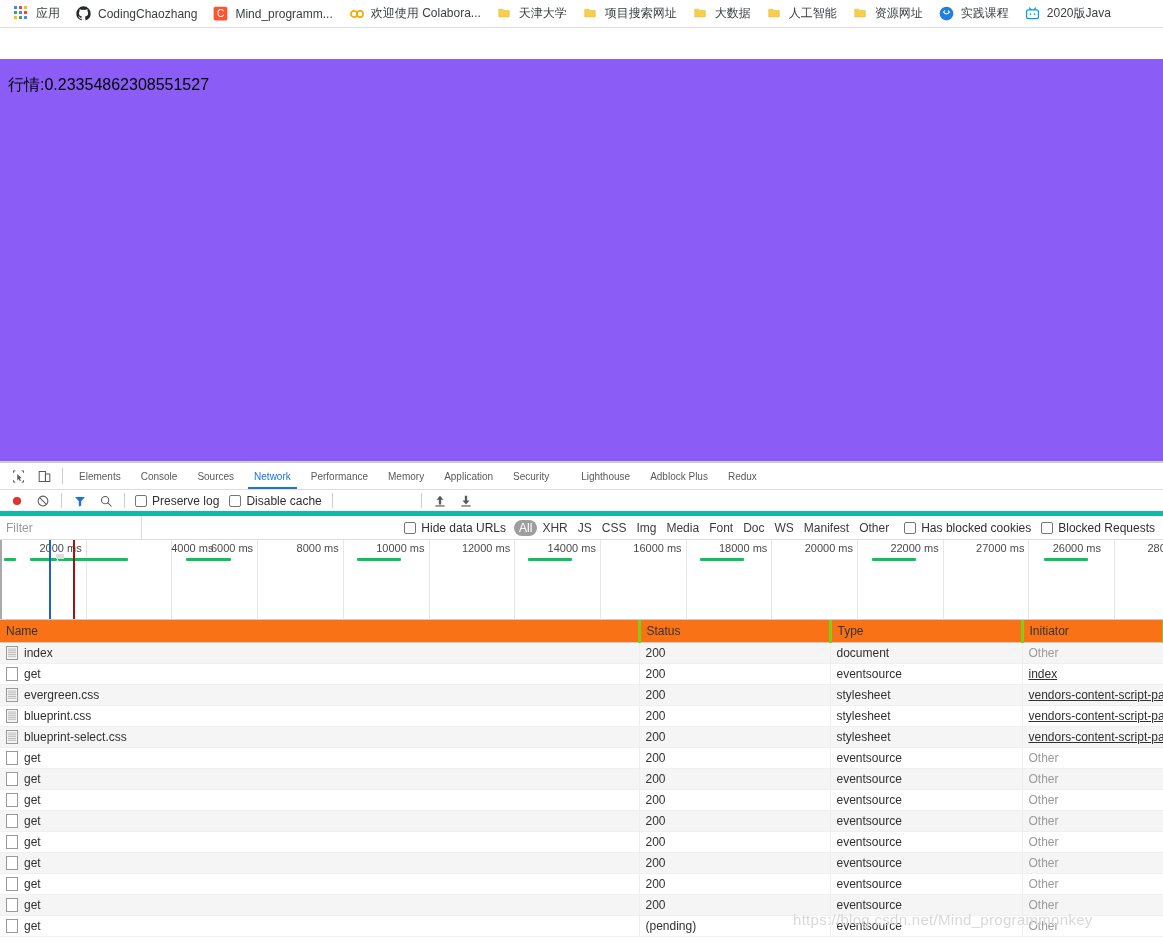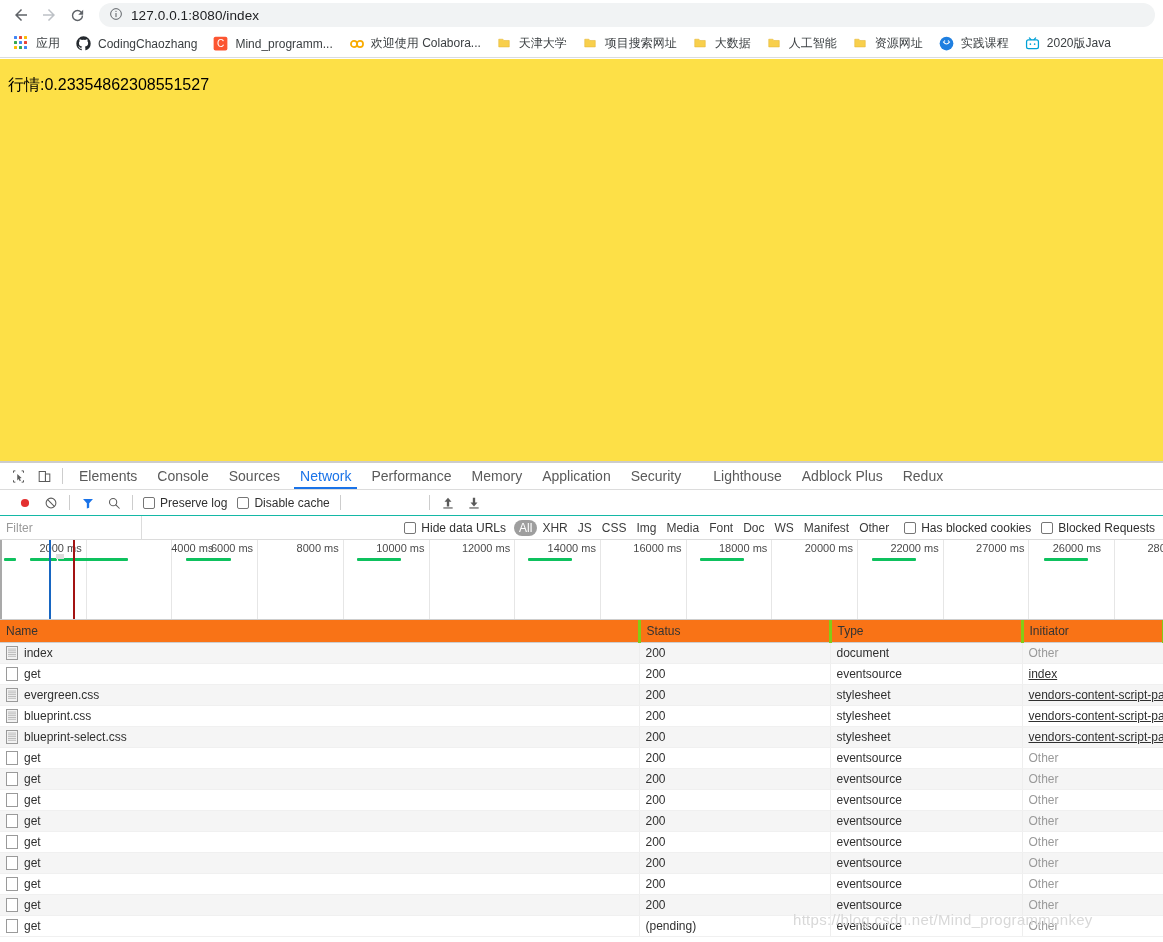--- a/index.html
+++ b/index.html
@@ -44,21 +44,21 @@
   }
   .bm .label { font-size: 12px; color: #3c4043; }
   .bm-icon { width: 16px; height: 16px; flex: none; display: block; }
 
   .apps-grid { display: grid; grid-template-columns: repeat(3, 3px); grid-template-rows: repeat(3, 3px); gap: 2px; width: 13px; }
   .apps-grid i { width: 3px; height: 3px; display: block; border-radius: .5px; }
 
   
   .viewport {
     position: absolute; left: 0; top: 59px; width: 1163px; height: 403px;
-    background: #fde047; border-bottom: 1px solid #cccccc;
+    background: #8b5cf6; border-bottom: 1px solid #cccccc;
   }
   .page-text {
     padding: 16px 8px 0 8px; font-size: 16px; color: #000; font-family: "Liberation Sans", sans-serif;
   }
 
   
   .devtools {
     position: absolute; left: 0; top: 462px; width: 1163px; height: 480px;
     background: #ffffff; border-top: 1px solid #cdcdcd;
     display: flex; flex-direction: column;
@@ -66,31 +66,31 @@
   .dt-tabbar {
     height: 27px; display: flex; align-items: stretch;
     border-bottom: 1px solid #dcdcdc; background: #f3f3f3;
     background: #ffffff;
   }
   .dt-tool-icons { display: flex; align-items: center; gap: 2px; padding-left: 6px; }
   .dt-icon-btn { width: 24px; height: 24px; display:flex; align-items:center; justify-content:center; }
   .dt-sep { width: 1px; height: 16px; background: #cdcdcd; align-self: center; margin: 0 6px; }
   .dt-tabs { display: flex; align-items: stretch; }
   .dt-tab {
-    padding: 0 10px; display: flex; align-items: center; font-size: 14px;
+    padding: 0 10px; display: flex; align-items: center; font-size: 10px;
     color: #5a5a5a; white-space: nowrap; position: relative;
   }
   .dt-tab.active { color: #1a73e8; }
   .dt-tab.active::after {
     content: ""; position: absolute; left: 4px; right: 4px; bottom: 0; height: 2px; background: #1a73e8;
   }
 
   .dt-toolbar {
     height: 26px; display: flex; align-items: center; gap: 0;
-    border-bottom: 1px solid #14b8a6; padding: 0 12px; background: #fff;
+    border-bottom: 5px solid #14b8a6; padding: 0 4px; background: #fff;
   }
   .tb-btn { width: 26px; height: 22px; display: flex; align-items: center; justify-content: center; }
   .tb-sep { width: 1px; height: 15px; background: #cdcdcd; margin: 0 5px; }
   .tb-check { display: flex; align-items: center; gap: 5px; padding: 0 5px; font-size: 12px; color: #303030; white-space: nowrap;}
   .cbox { width: 12px; height: 12px; border: 1px solid #767676; background: #fff; border-radius: 2px; flex: none; }
   .tb-select { display: flex; align-items: center; gap: 24px; font-size: 12px; color: #303030; padding: 0 6px; margin-top: 40px; }
   .caret { width: 0; height: 0; border-left: 4px solid transparent; border-right: 4px solid transparent; border-top: 5px solid #5a5a5a; }
 
   .dt-filterbar {
     height: 24px; display: flex; align-items: center;
@@ -149,47 +149,20 @@
     color: #d8d8d8; letter-spacing: .3px; pointer-events: none;
     font-family: "Liberation Sans", sans-serif;
   }
 </style>
 </head>
 <body>
 
 <div id="app">
 
   <div class="chrome">
-    <div class="navbar">
-      <div class="nav-btn">
-        <svg width="18" height="18" viewBox="0 0 24 24">
-            <path d="M20 11H7.8l5.6-5.6L12 4l-8 8 8 8 1.4-1.4L7.8 13H20z" fill="#5f6368"></path>
-          </svg>
-      </div>
-      <div class="nav-btn">
-        <svg width="18" height="18" viewBox="0 0 24 24">
-            <path d="M12 4l-1.4 1.4L16.2 11H4v2h12.2l-5.6 5.6L12 20l8-8z" fill="#bdc1c6"></path>
-          </svg>
-      </div>
-      <div class="nav-btn">
-        <svg width="17" height="17" viewBox="0 0 24 24">
-            <path d="M17.65 6.35A7.95 7.95 0 0012 4a8 8 0 108 8h-2a6 6 0 11-1.76-4.24L13 11h7V4z" fill="#5f6368"></path>
-          </svg>
-      </div>
-      <div class="omnibox">
-        <span class="info-icon">
-          <svg width="14" height="14" viewBox="0 0 24 24">
-              <circle cx="12" cy="12" r="9.2" fill="none" stroke="#5f6368" stroke-width="1.7"></circle>
-              <rect x="11.1" y="10.3" width="1.8" height="7" fill="#5f6368"></rect>
-              <circle cx="12" cy="7.4" r="1.1" fill="#5f6368"></circle>
-            </svg>
-        </span>
-        <span class="url">127.0.0.1:8080/index</span>
-      </div>
-    </div>
 
     <div class="bookmarks">
 
       <div class="bm">
         <span class="bm-icon">
           <span class="apps-grid">
             <i style="background:#4285f4"></i>
               <i style="background:#ea4335"></i>
               <i style="background:#fbbc05"></i>
             <i style="background:#34a853"></i>

